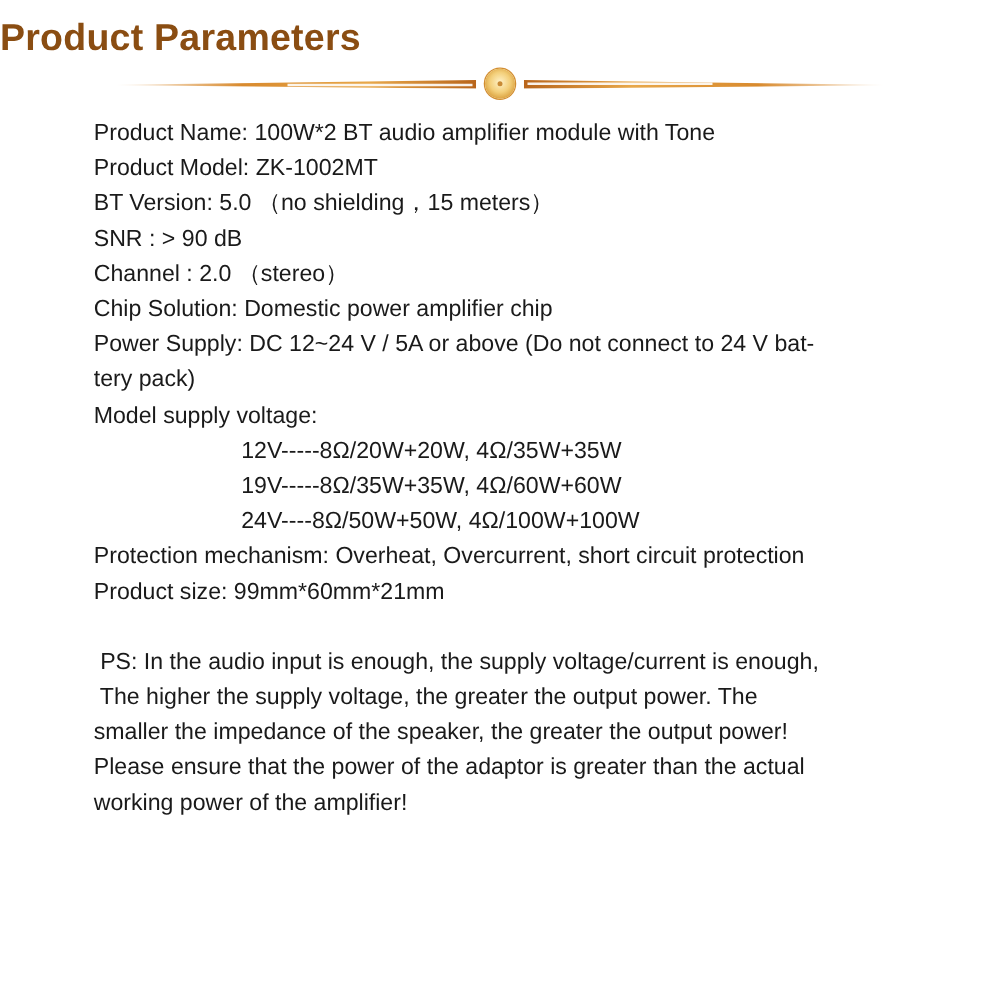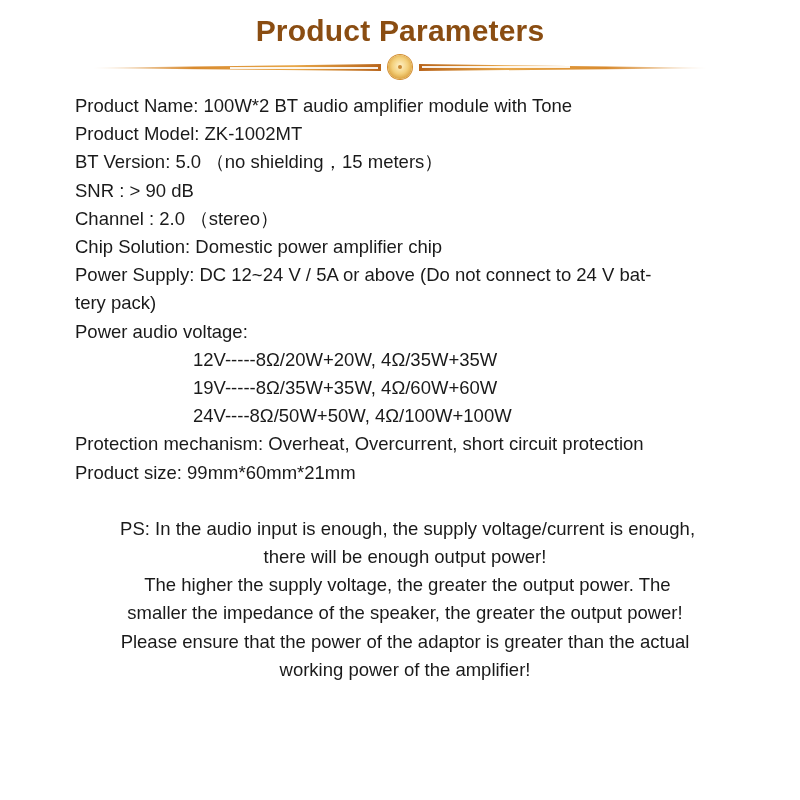--- a/index.html
+++ b/index.html
@@ -13,21 +13,20 @@
       position: relative;
       overflow: hidden;
       font-family: "Liberation Sans", "DejaVu Sans", sans-serif;
       color: #1a1a1a;
     }
     .title {
       position: absolute;
       top: 14px;
       left: 0;
       width: 800px;
-      text-align: center;
       font-family: "Liberation Sans", sans-serif;
       font-size: 30px;
       font-weight: bold;
       color: #8a4d12;
       letter-spacing: 0.2px;
       margin: 0;
     }
     .divider {
       position: absolute;
       top: 54px;
@@ -102,21 +101,20 @@
       white-space: nowrap;
     }
     .line.indent {
       padding-left: 118px;
     }
     .gap {
       height: 28px;
     }
     .ps {
       white-space: nowrap;
-      text-align: center;
     }
   </style>
 </head>
 <body>
 
 <h1 class="title">Product Parameters</h1>
 
 <div class="divider">
   <div class="bar-left"></div>
   <div class="bar-left-inner"></div>
@@ -129,30 +127,29 @@
 
 <div class="content">
   <div class="line">Product Name:  100W*2 BT audio amplifier module with Tone</div>
   <div class="line">Product Model: ZK-1002MT</div>
   <div class="line">BT Version: 5.0 （no shielding，15 meters）</div>
   <div class="line">SNR : &gt; 90 dB</div>
   <div class="line">Channel : 2.0 （stereo）</div>
   <div class="line">Chip Solution: Domestic power amplifier chip</div>
   <div class="line">Power Supply: DC 12~24 V / 5A or above  (Do not connect to 24 V bat-</div>
   <div class="line">tery pack)</div>
-  <div class="line">Power audio voltage:</div>
+  <div class="line">Model supply voltage:</div>
   <div class="line indent">12V-----8Ω/20W+20W, 4Ω/35W+35W</div>
   <div class="line indent">19V-----8Ω/35W+35W, 4Ω/60W+60W</div>
   <div class="line indent">24V----8Ω/50W+50W, 4Ω/100W+100W</div>
   <div class="line">Protection mechanism: Overheat, Overcurrent, short circuit protection</div>
   <div class="line">Product size: 99mm*60mm*21mm</div>
 
   <div class="gap"></div>
 
   <div>
     <div class="ps" style="white-space:pre"> PS: In the audio input is enough, the supply voltage/current is enough,</div>
-    <div class="ps" style="white-space:pre">there will be enough output power!</div>
     <div class="ps" style="white-space:pre"> The higher the supply voltage, the greater the output power. The</div>
     <div class="ps" style="white-space:pre">smaller the impedance of the speaker, the greater the output power!</div>
     <div class="ps" style="white-space:pre">Please ensure that the power of the adaptor is greater than the actual</div>
     <div class="ps" style="white-space:pre">working power of the amplifier!</div>
   </div>
 </div>
 
 </body></html>

